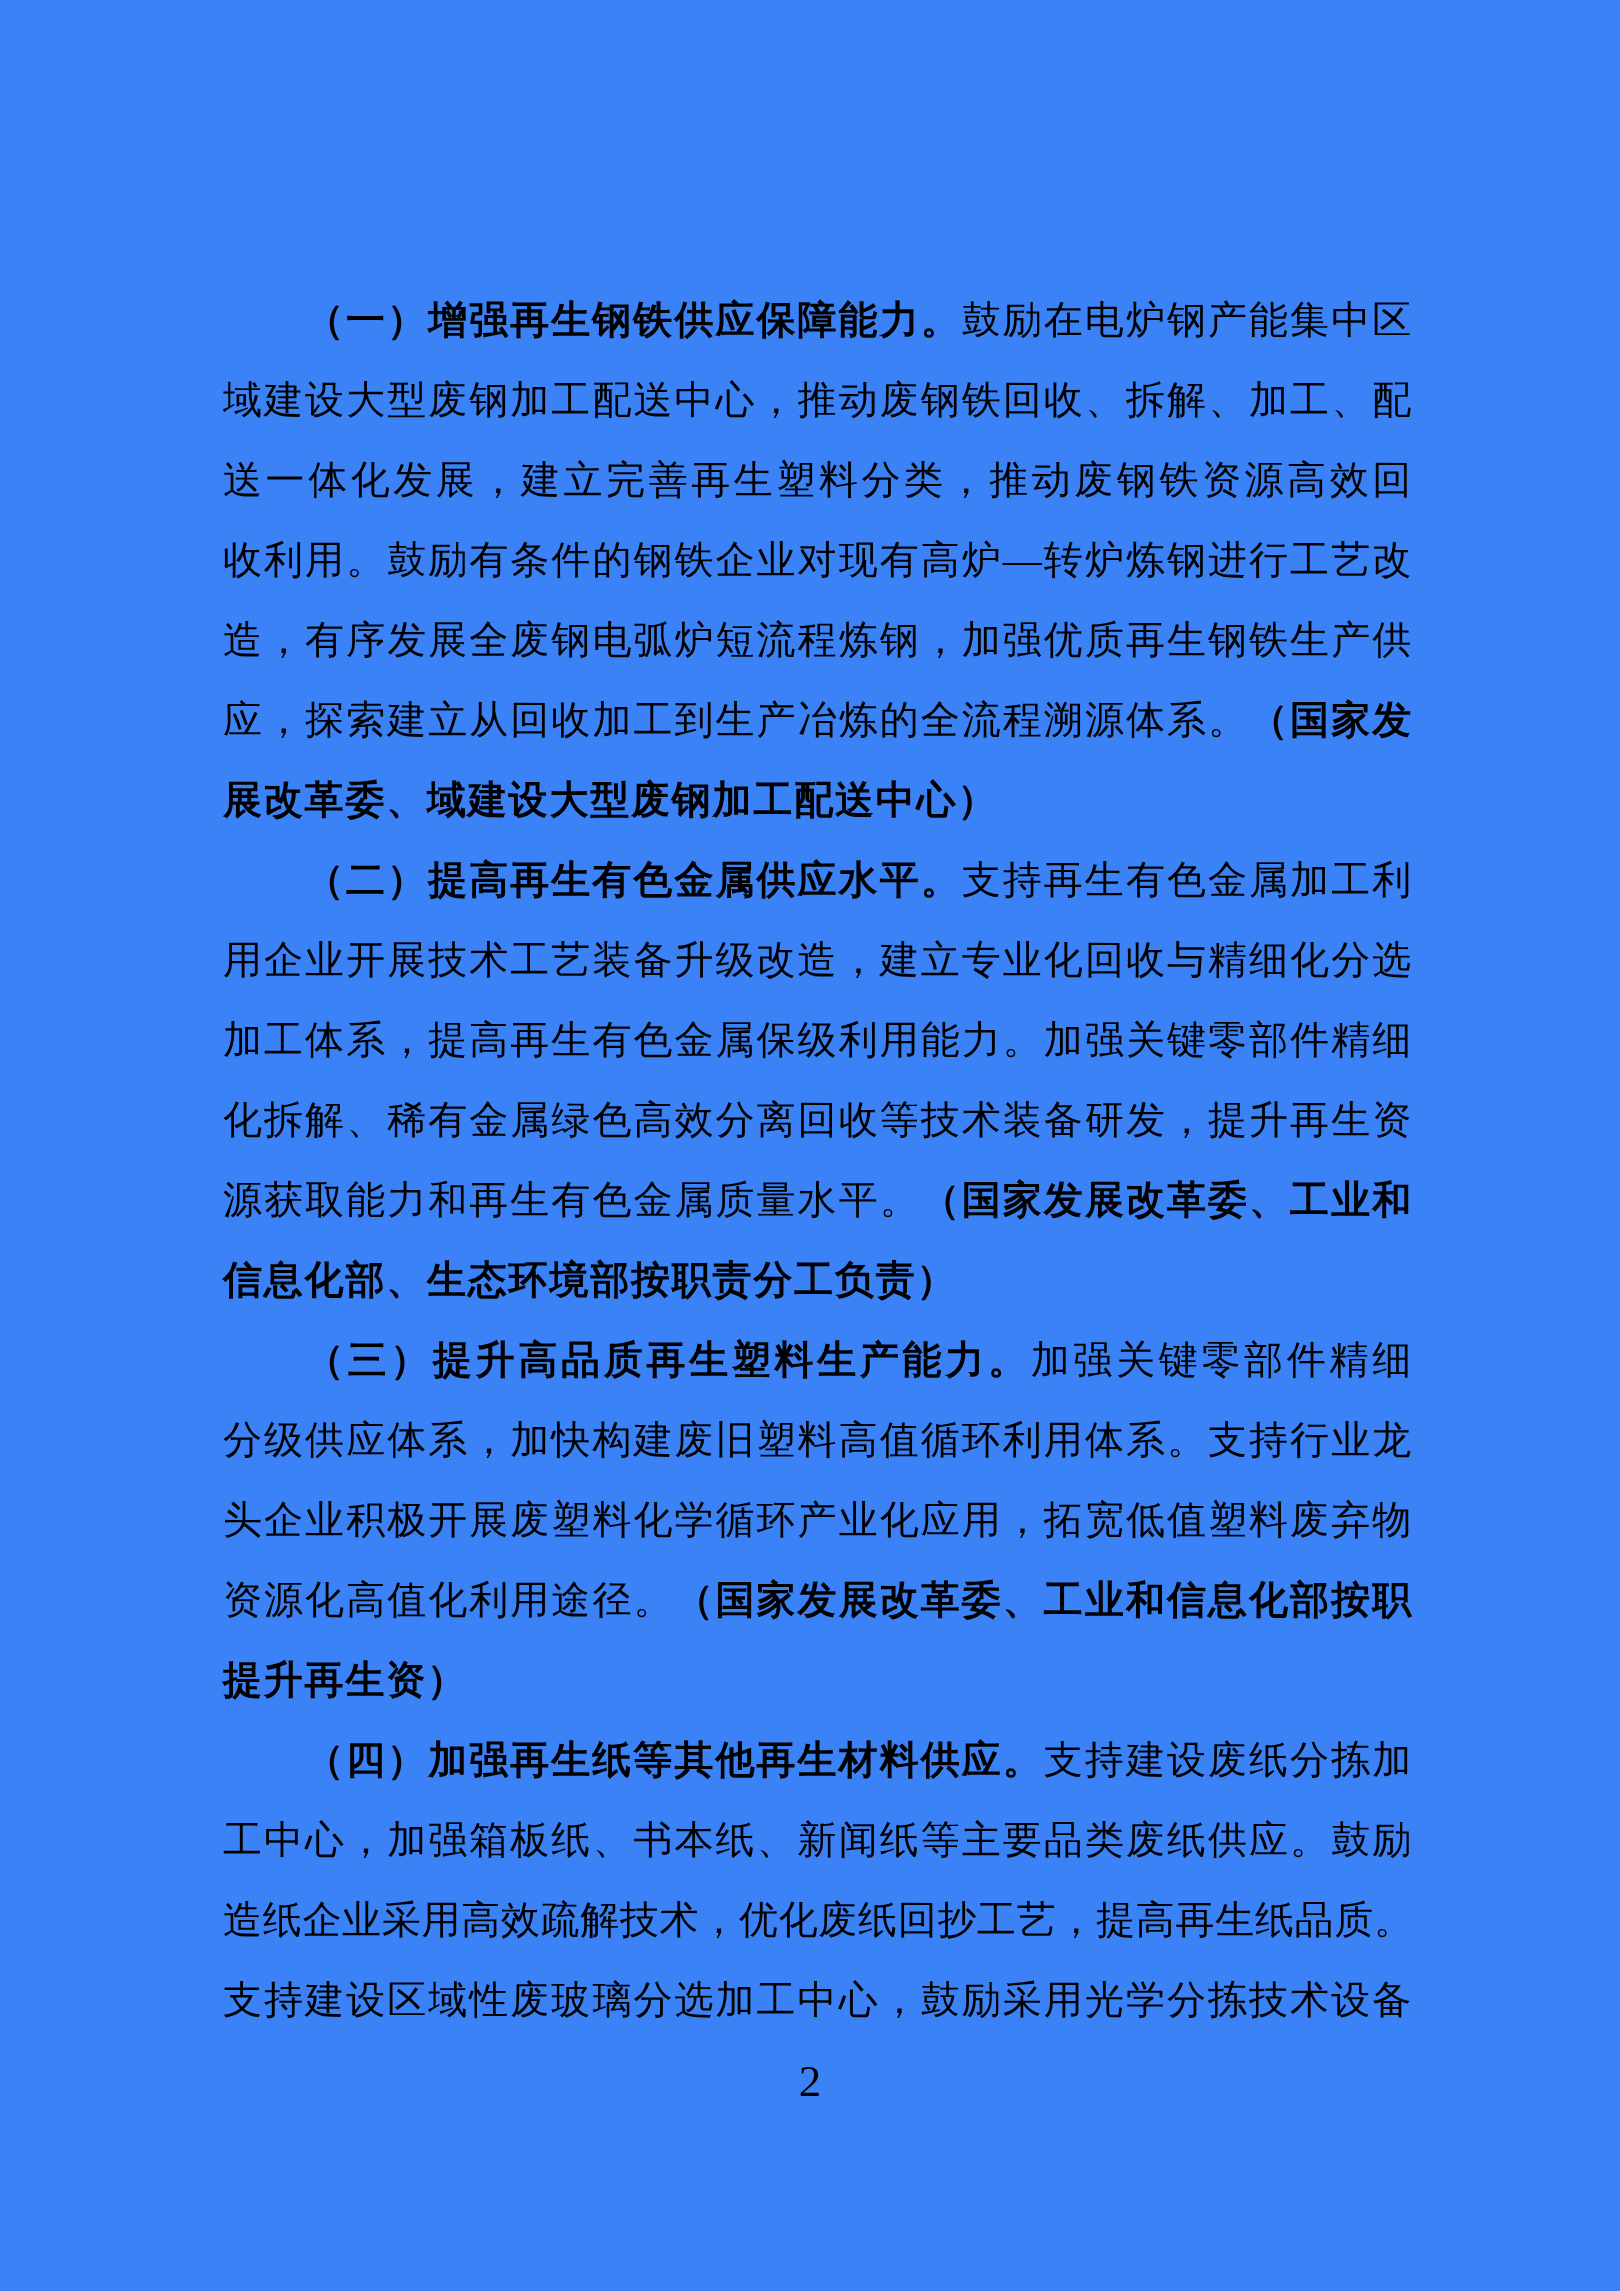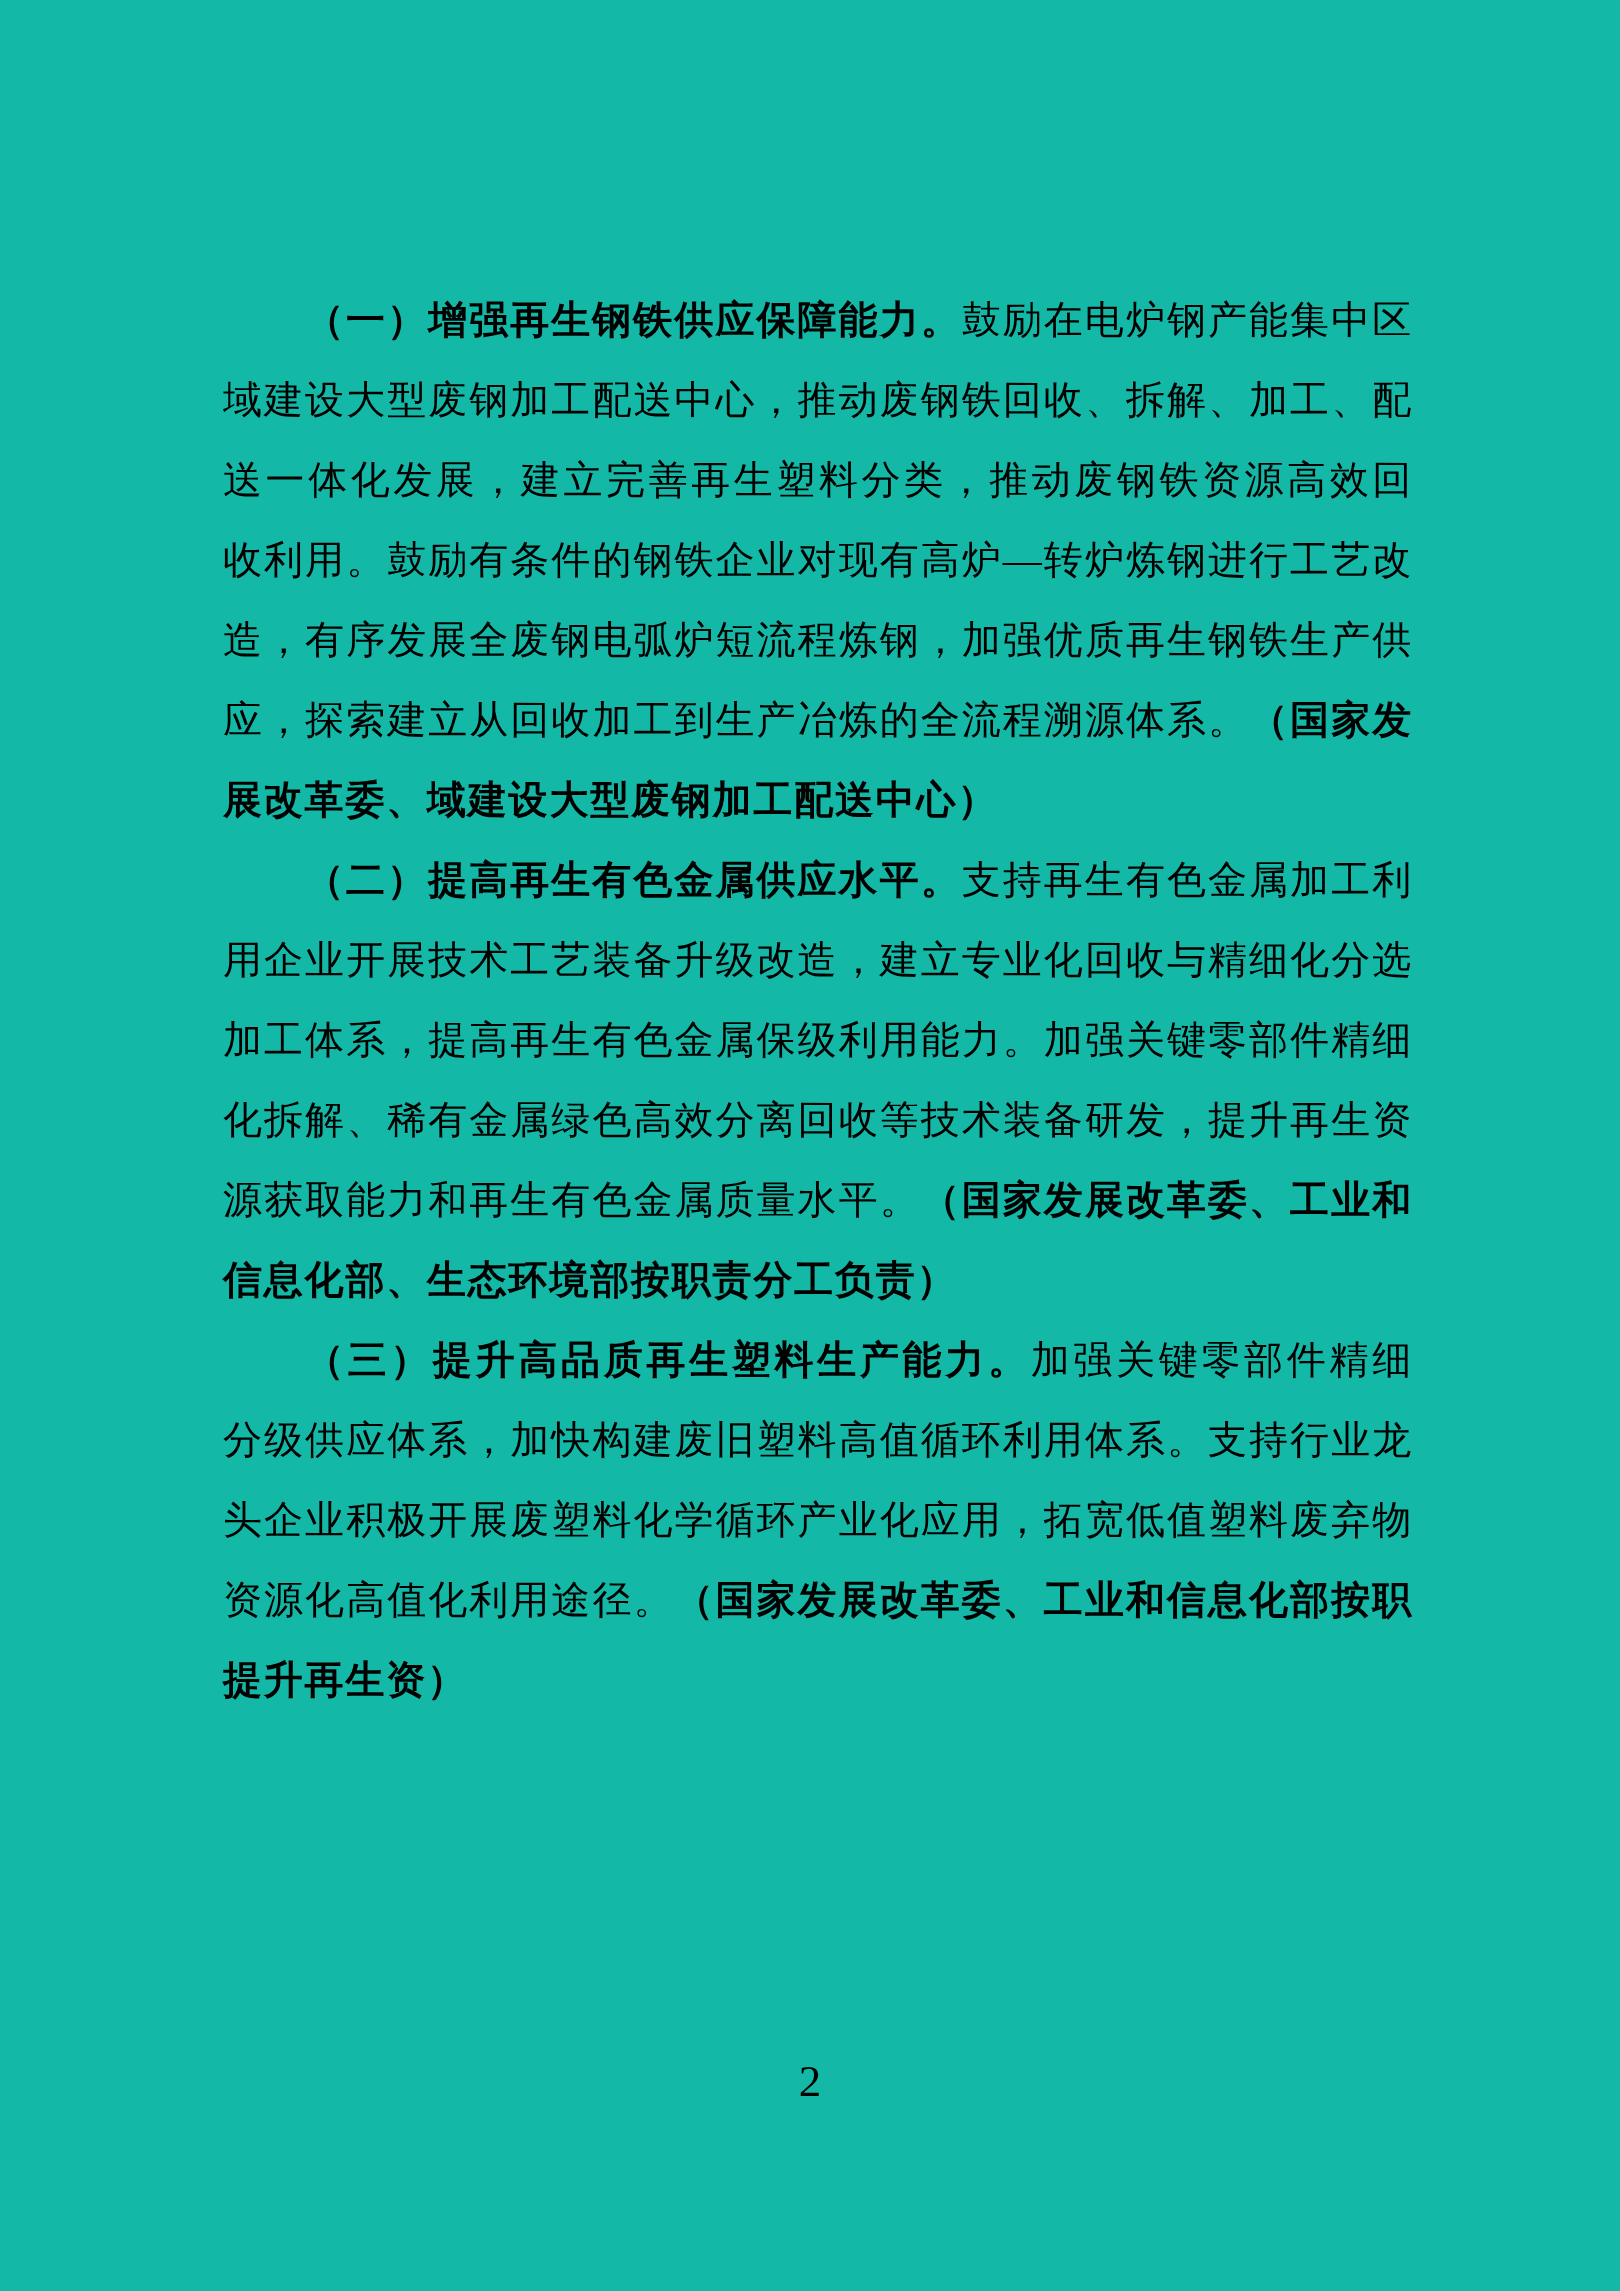--- a/index.html
+++ b/index.html
@@ -48,21 +48,21 @@
     text-align: center;
     font-size: 45px;
     line-height: 53px;
     font-weight: 400;
     letter-spacing: 0;
   }
 </style>
 </head>
 <body>
 
-<div class="page" style="background: #14b8a6; color: rgb(0, 0, 0);">
+<div class="page" style="background: #3b82f6; color: rgb(0, 0, 0);">
   <div class="text-block">
       <div>
         <div class="line indent"><span class="seg bold-seg">（一）增强再生钢铁供应保障能力。</span><span class="seg">鼓励在电炉钢产能集中区</span></div>
         <div class="line"><span class="seg">域建设大型废钢加工配送中心，推动废钢铁回收、拆解、加工、配</span></div>
         <div class="line"><span class="seg">送一体化发展，建立完善再生塑料分类，推动废钢铁资源高效回</span></div>
         <div class="line"><span class="seg">收利用。鼓励有条件的钢铁企业对现有高炉—转炉炼钢进行工艺改</span></div>
         <div class="line"><span class="seg">造，有序发展全废钢电弧炉短流程炼钢，加强优质再生钢铁生产供</span></div>
         <div class="line"><span class="seg">应，探索建立从回收加工到生产冶炼的全流程溯源体系。</span><span class="seg bold-seg">（国家发</span></div>
         <div class="line short"><span class="seg bold-seg">展改革委、域建设大型废钢加工配送中心）</span></div>
       </div>
@@ -74,16 +74,22 @@
         <div class="line"><span class="seg">源获取能力和再生有色金属质量水平。</span><span class="seg bold-seg">（国家发展改革委、工业和</span></div>
         <div class="line short"><span class="seg bold-seg">信息化部、生态环境部按职责分工负责）</span></div>
       </div>
       <div>
         <div class="line indent"><span class="seg bold-seg">（三）提升高品质再生塑料生产能力。</span><span class="seg">加强关键零部件精细</span></div>
         <div class="line"><span class="seg">分级供应体系，加快构建废旧塑料高值循环利用体系。支持行业龙</span></div>
         <div class="line"><span class="seg">头企业积极开展废塑料化学循环产业化应用，拓宽低值塑料废弃物</span></div>
         <div class="line"><span class="seg">资源化高值化利用途径。</span><span class="seg bold-seg">（国家发展改革委、工业和信息化部按职</span></div>
         <div class="line short"><span class="seg bold-seg">提升再生资）</span></div>
       </div>
+      <div>
+        <div class="line indent"><span class="seg bold-seg">（四）加强再生纸等其他再生材料供应。</span><span class="seg">支持建设废纸分拣加</span></div>
+        <div class="line"><span class="seg">工中心，加强箱板纸、书本纸、新闻纸等主要品类废纸供应。鼓励</span></div>
+        <div class="line tight"><span class="seg">造纸企业采用高效疏解技术，优化废纸回抄工艺，提高再生纸品质。</span></div>
+        <div class="line"><span class="seg">支持建设区域性废玻璃分选加工中心，鼓励采用光学分拣技术设备</span></div>
+      </div>
     </div>
   <div class="page-num">2</div>
 </div>
 
 
 </body></html>

